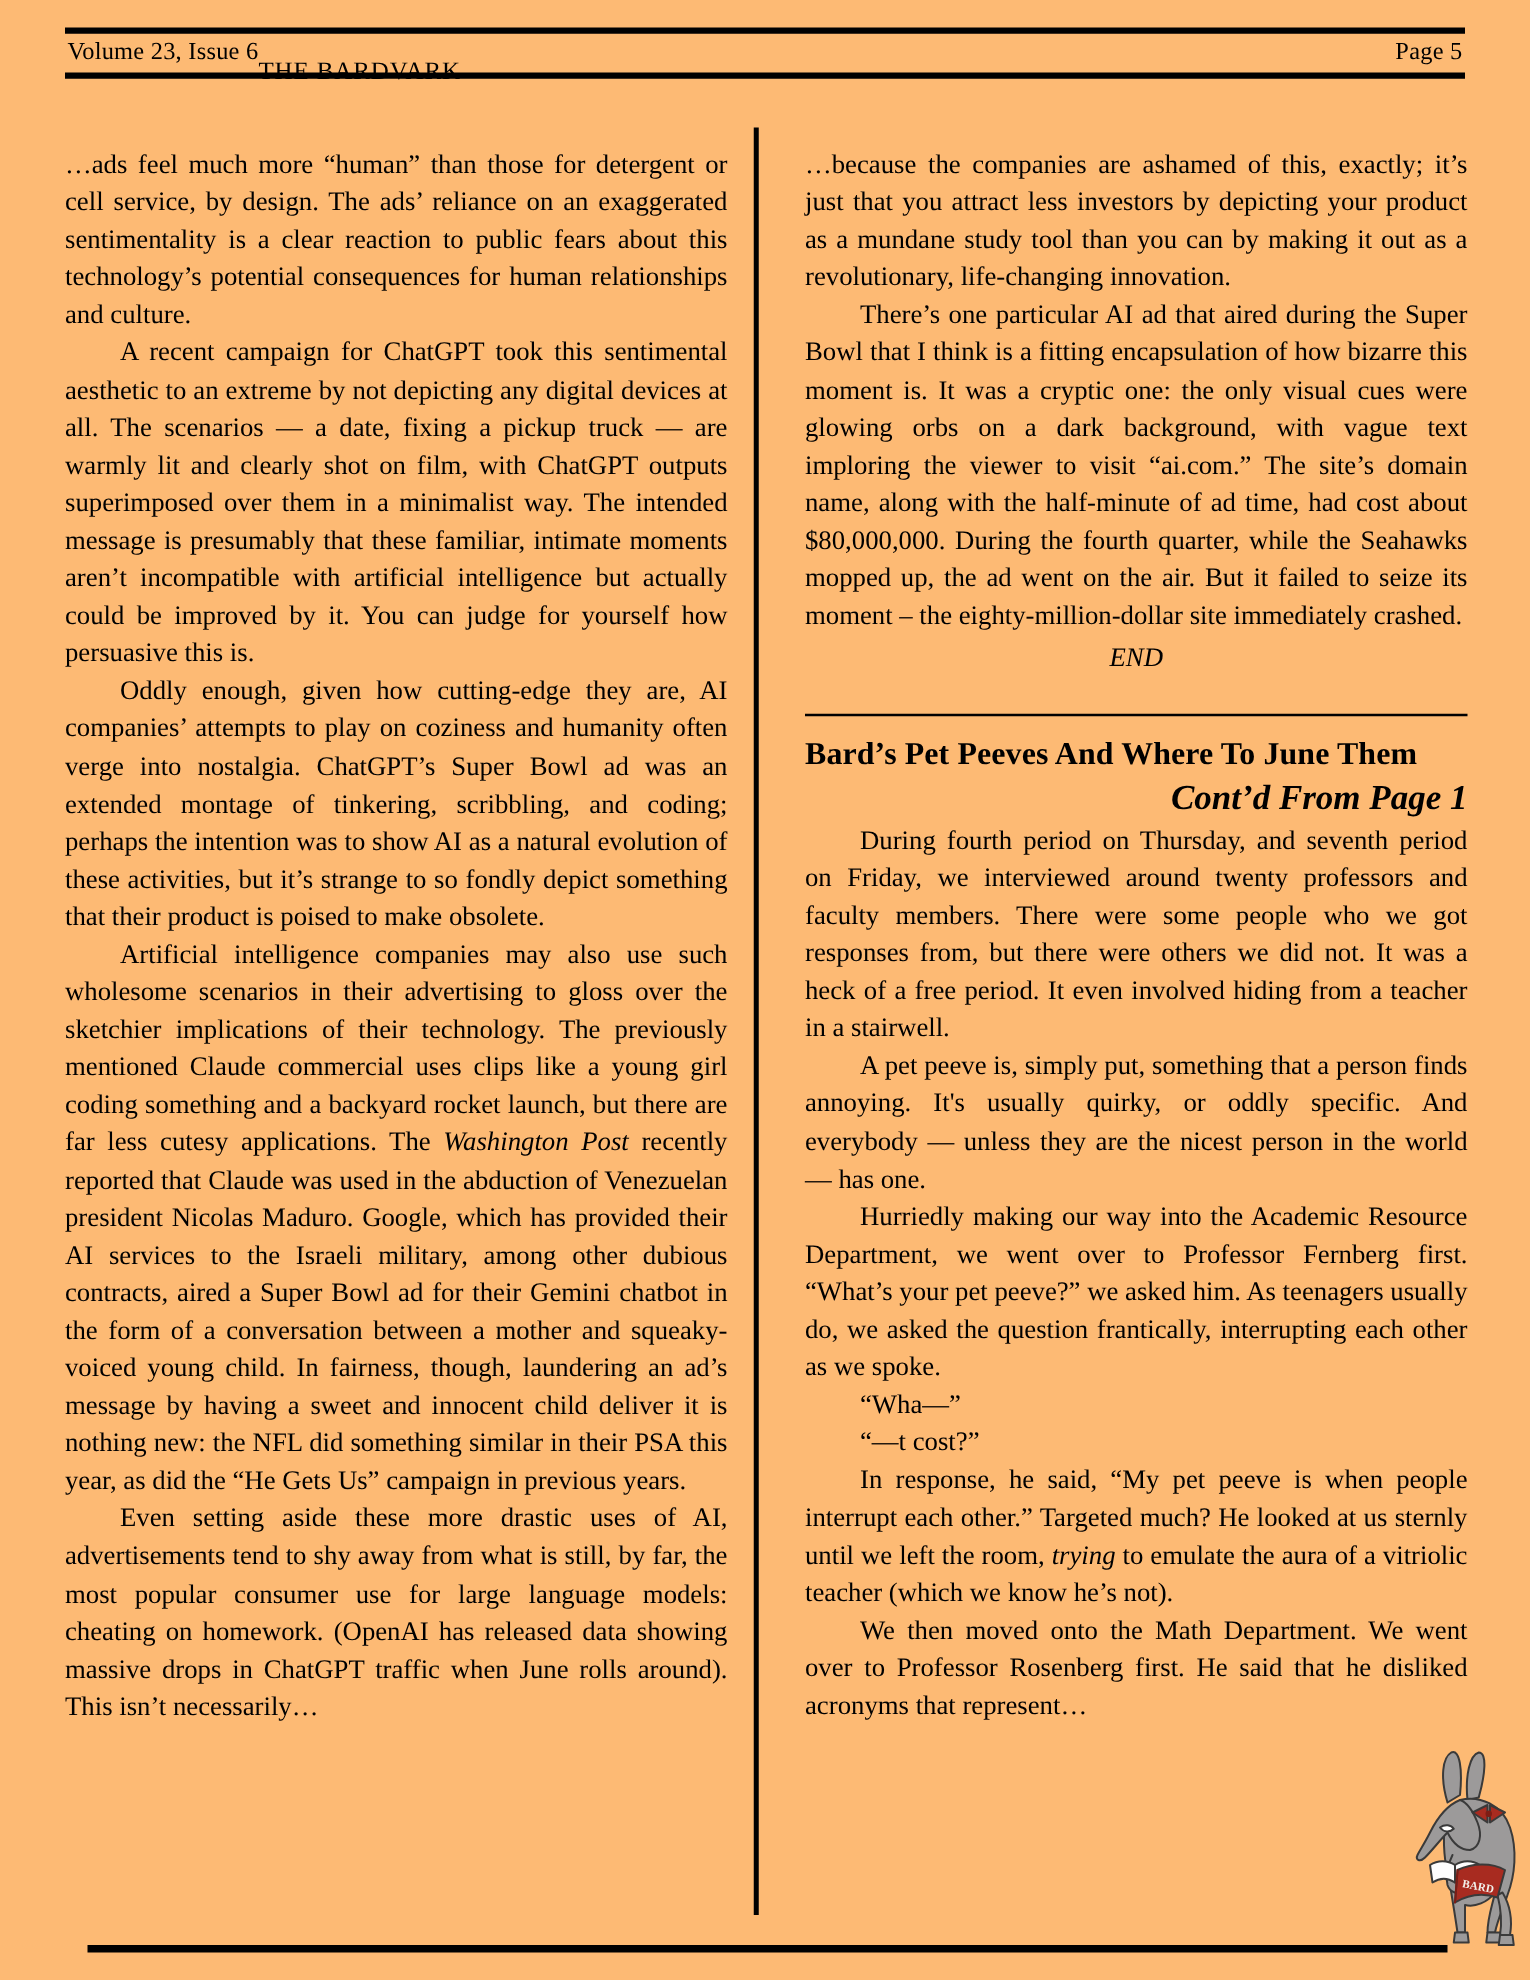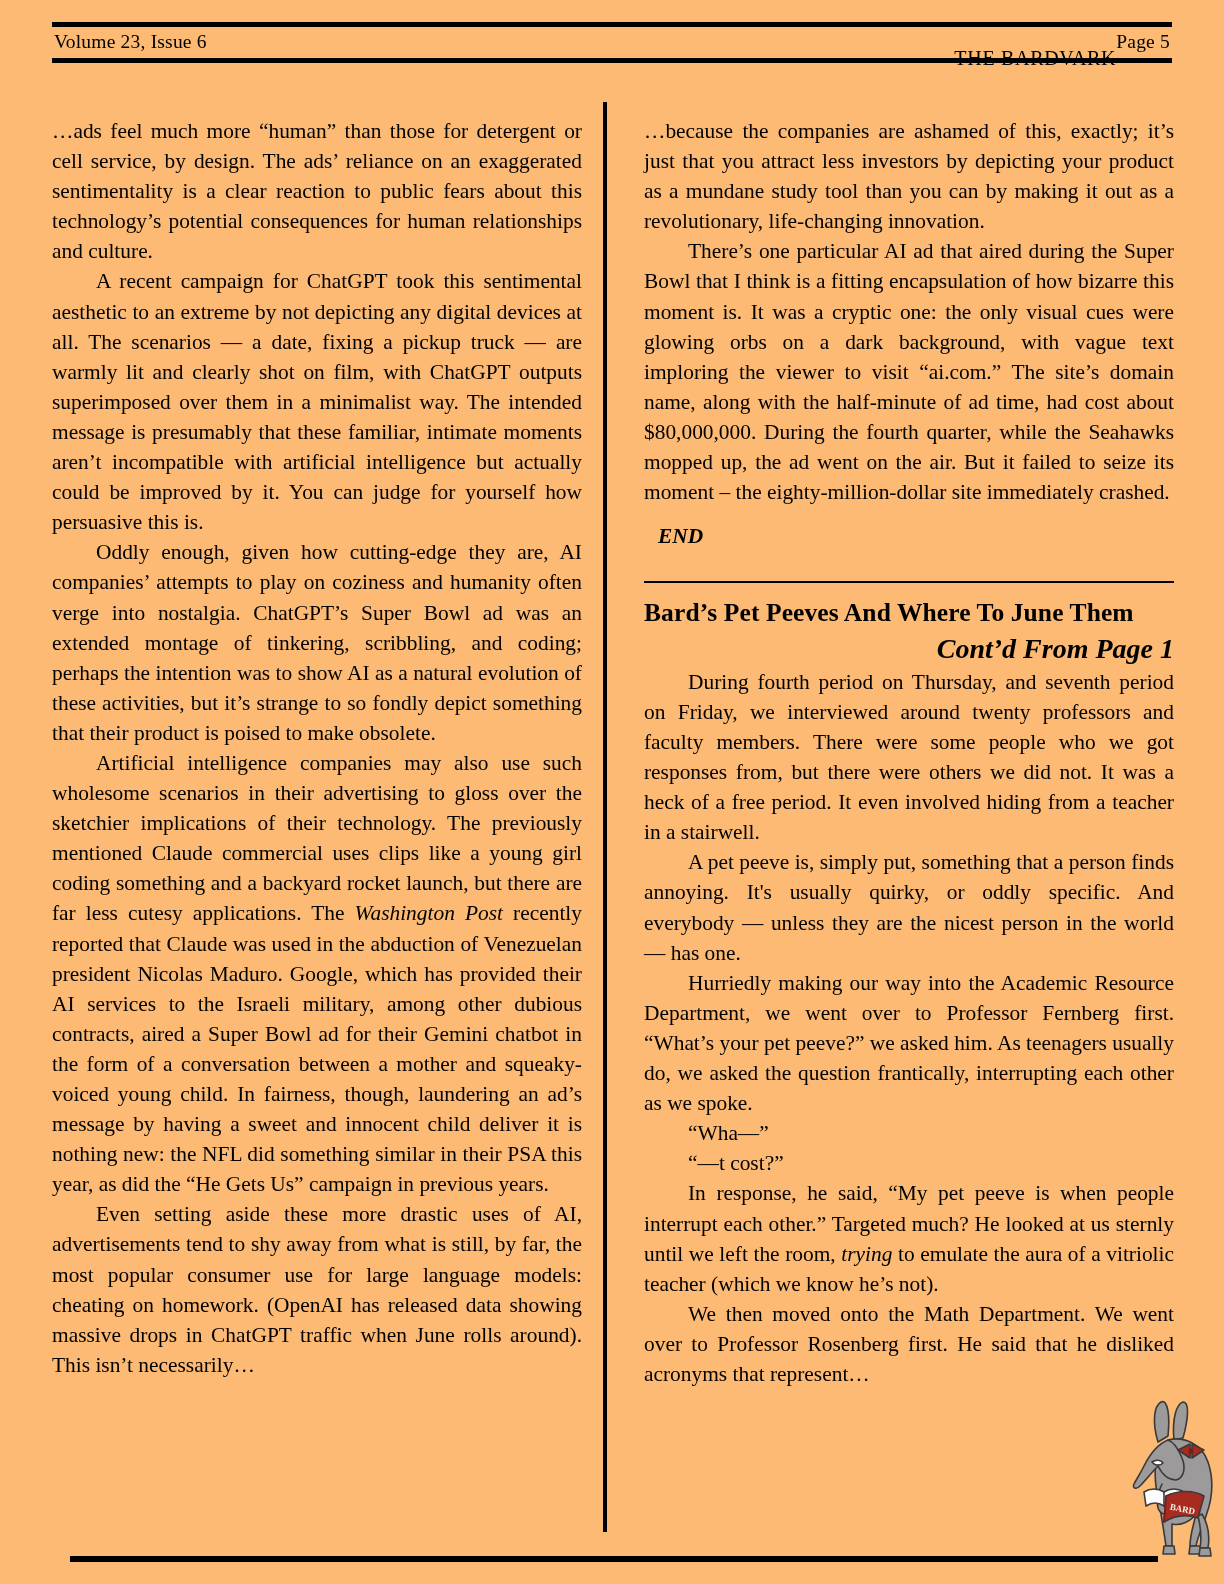--- a/index.html
+++ b/index.html
@@ -42,21 +42,21 @@
     font-size: 19.5px;
     letter-spacing: 0.2px;
     white-space: nowrap;
   }
   .masthead-center {
     font-size: 20px;
     letter-spacing: 0.7px;
     position: absolute;
     left: 0;
     right: 0;
-    text-align: right;
+    text-align: left;
     pointer-events: none;
   }
   .masthead-mid-wrap {
     position: relative;
     flex: 1;
     height: 1px;
   }
 
   
   .columns {
@@ -95,26 +95,26 @@
   p.body.indent { text-indent: 44px; }
   p.body.noindent { text-indent: 0; }
   p.dialogue {
     margin: 0;
     font-size: 21.4px;
     line-height: 30.1px;
     text-align: left;
     text-indent: 44px;
   }
   .end-mark {
-    margin: 14px;
+    margin: 4px;
     font-size: 21.4px;
     line-height: 30.1px;
-    text-align: left;
+    text-align: center;
     font-style: italic;
-    font-weight: 700;
+    font-weight: 400;
   }
 
   
   .headline-block {
     margin-top: 30px;
   }
   .headline-rule {
     height: 2px;
     background: #000000;
     width: 100%;

